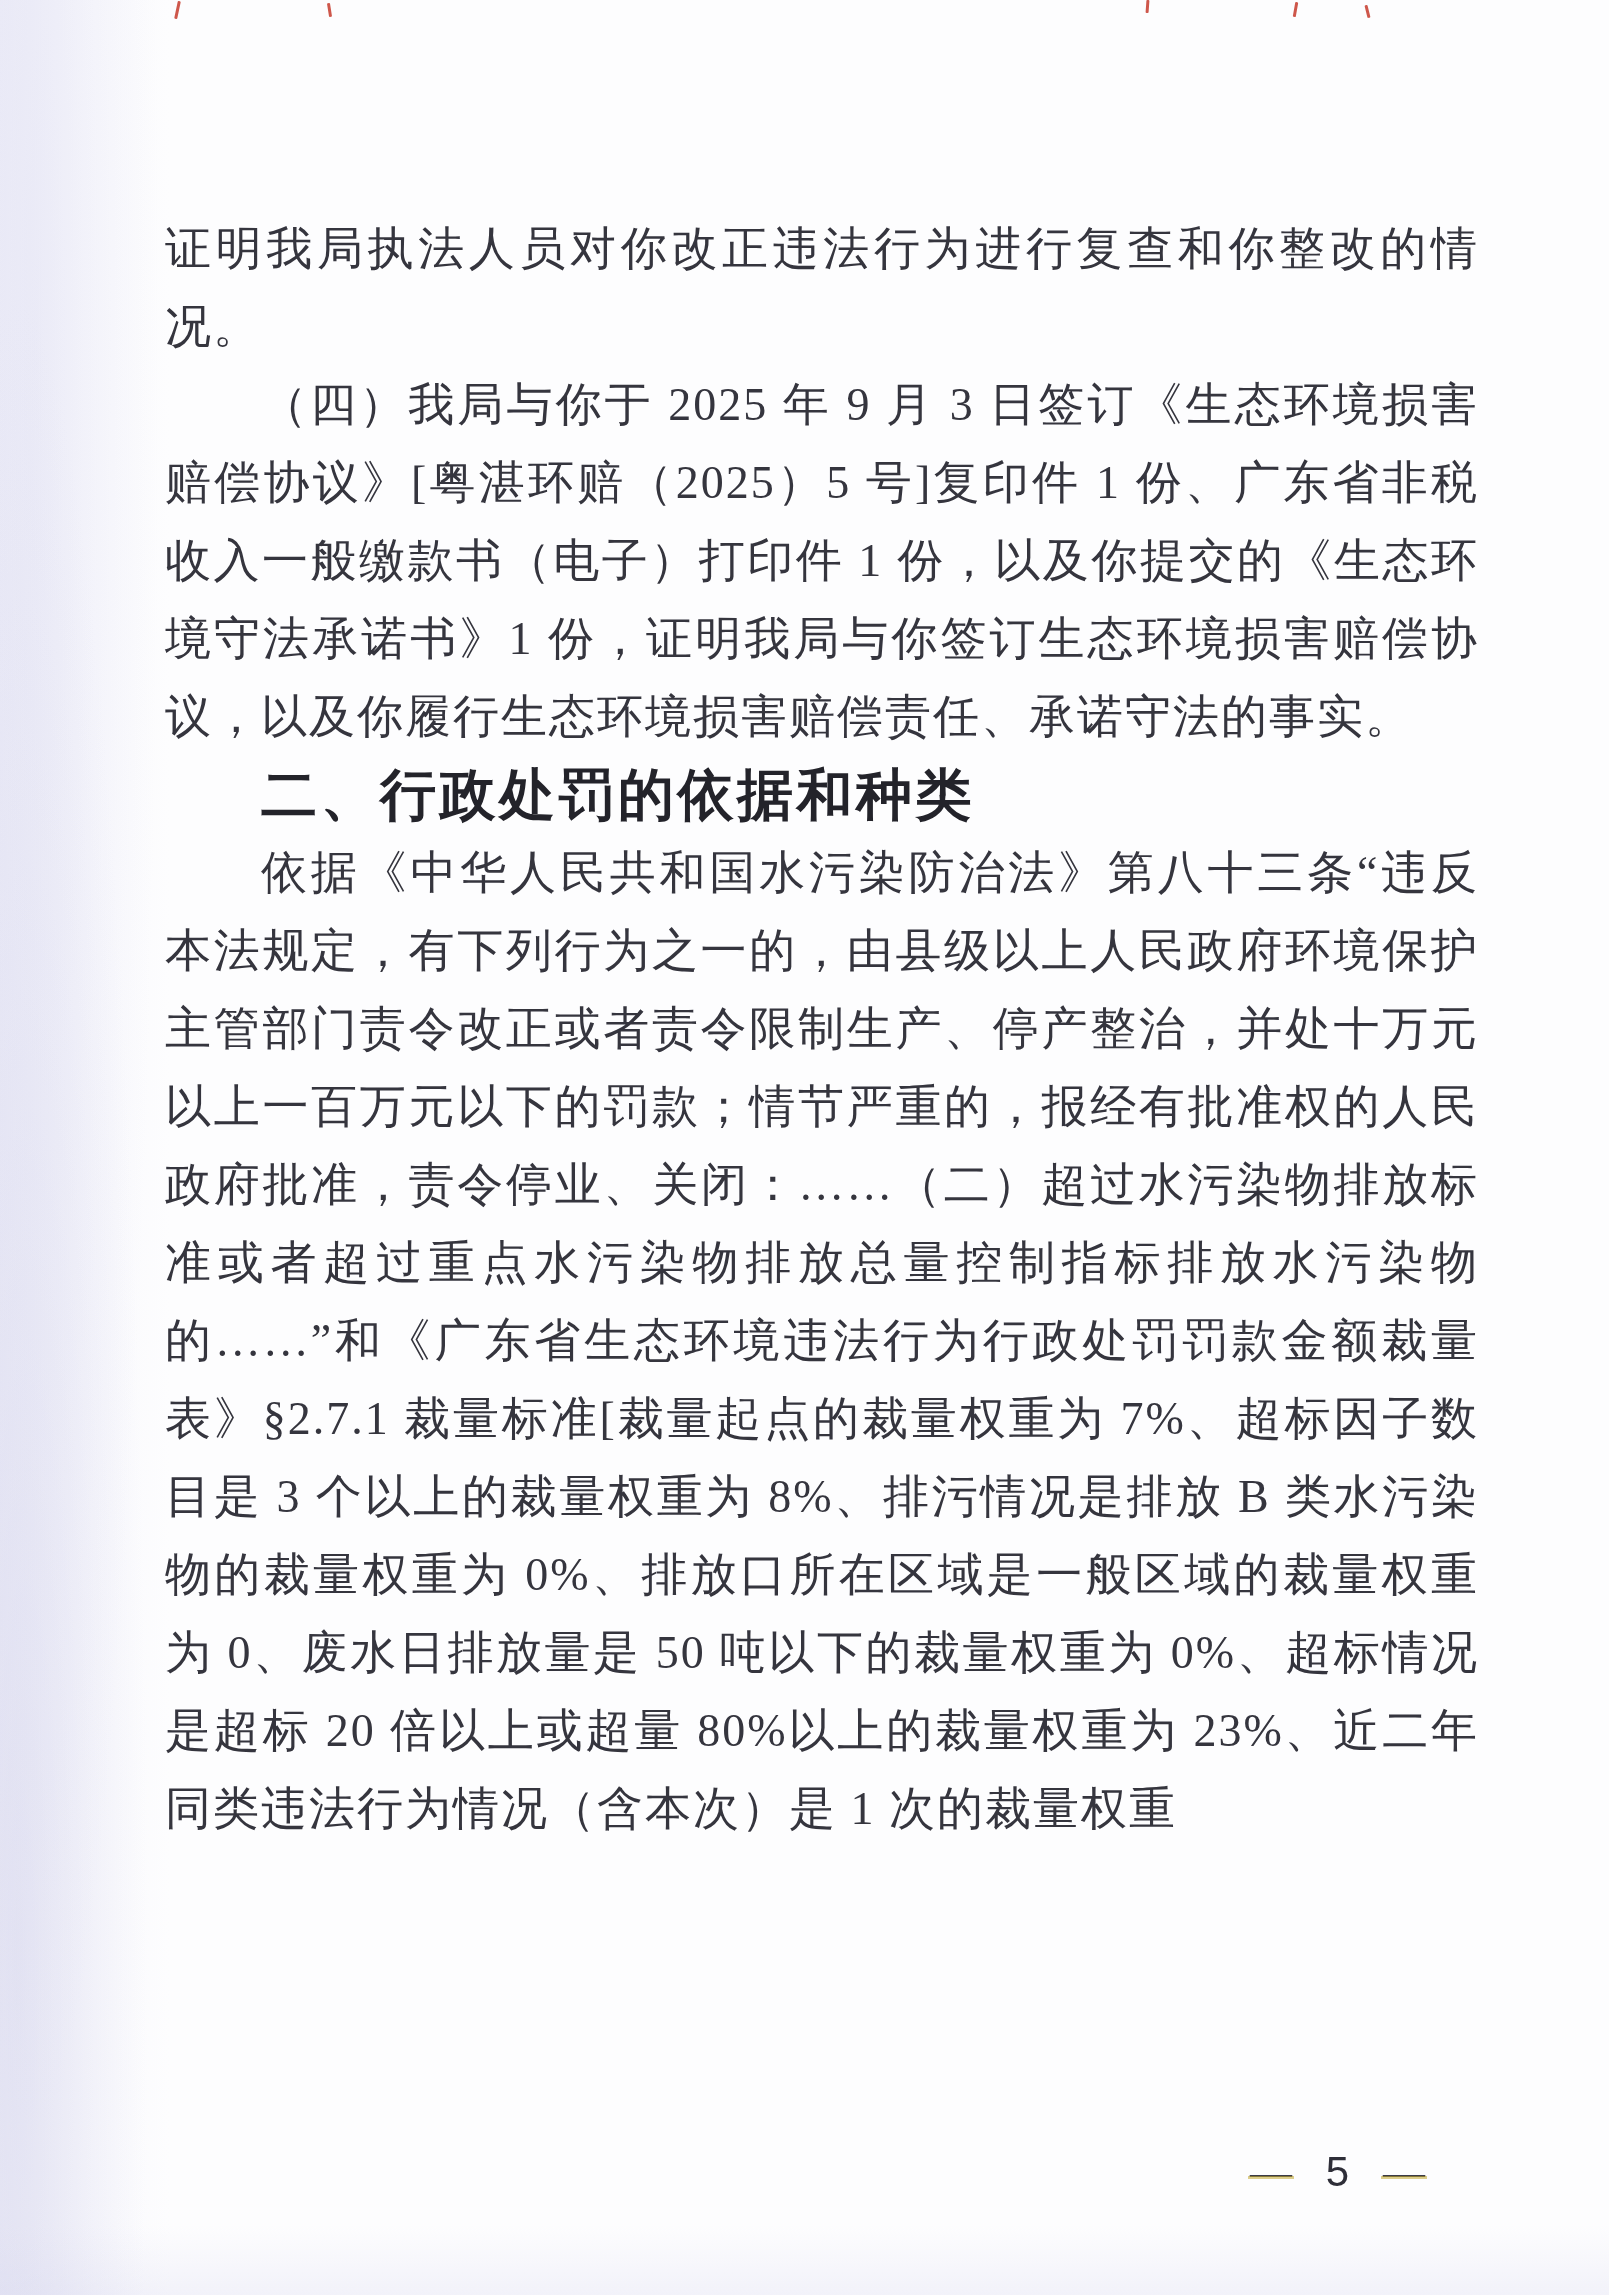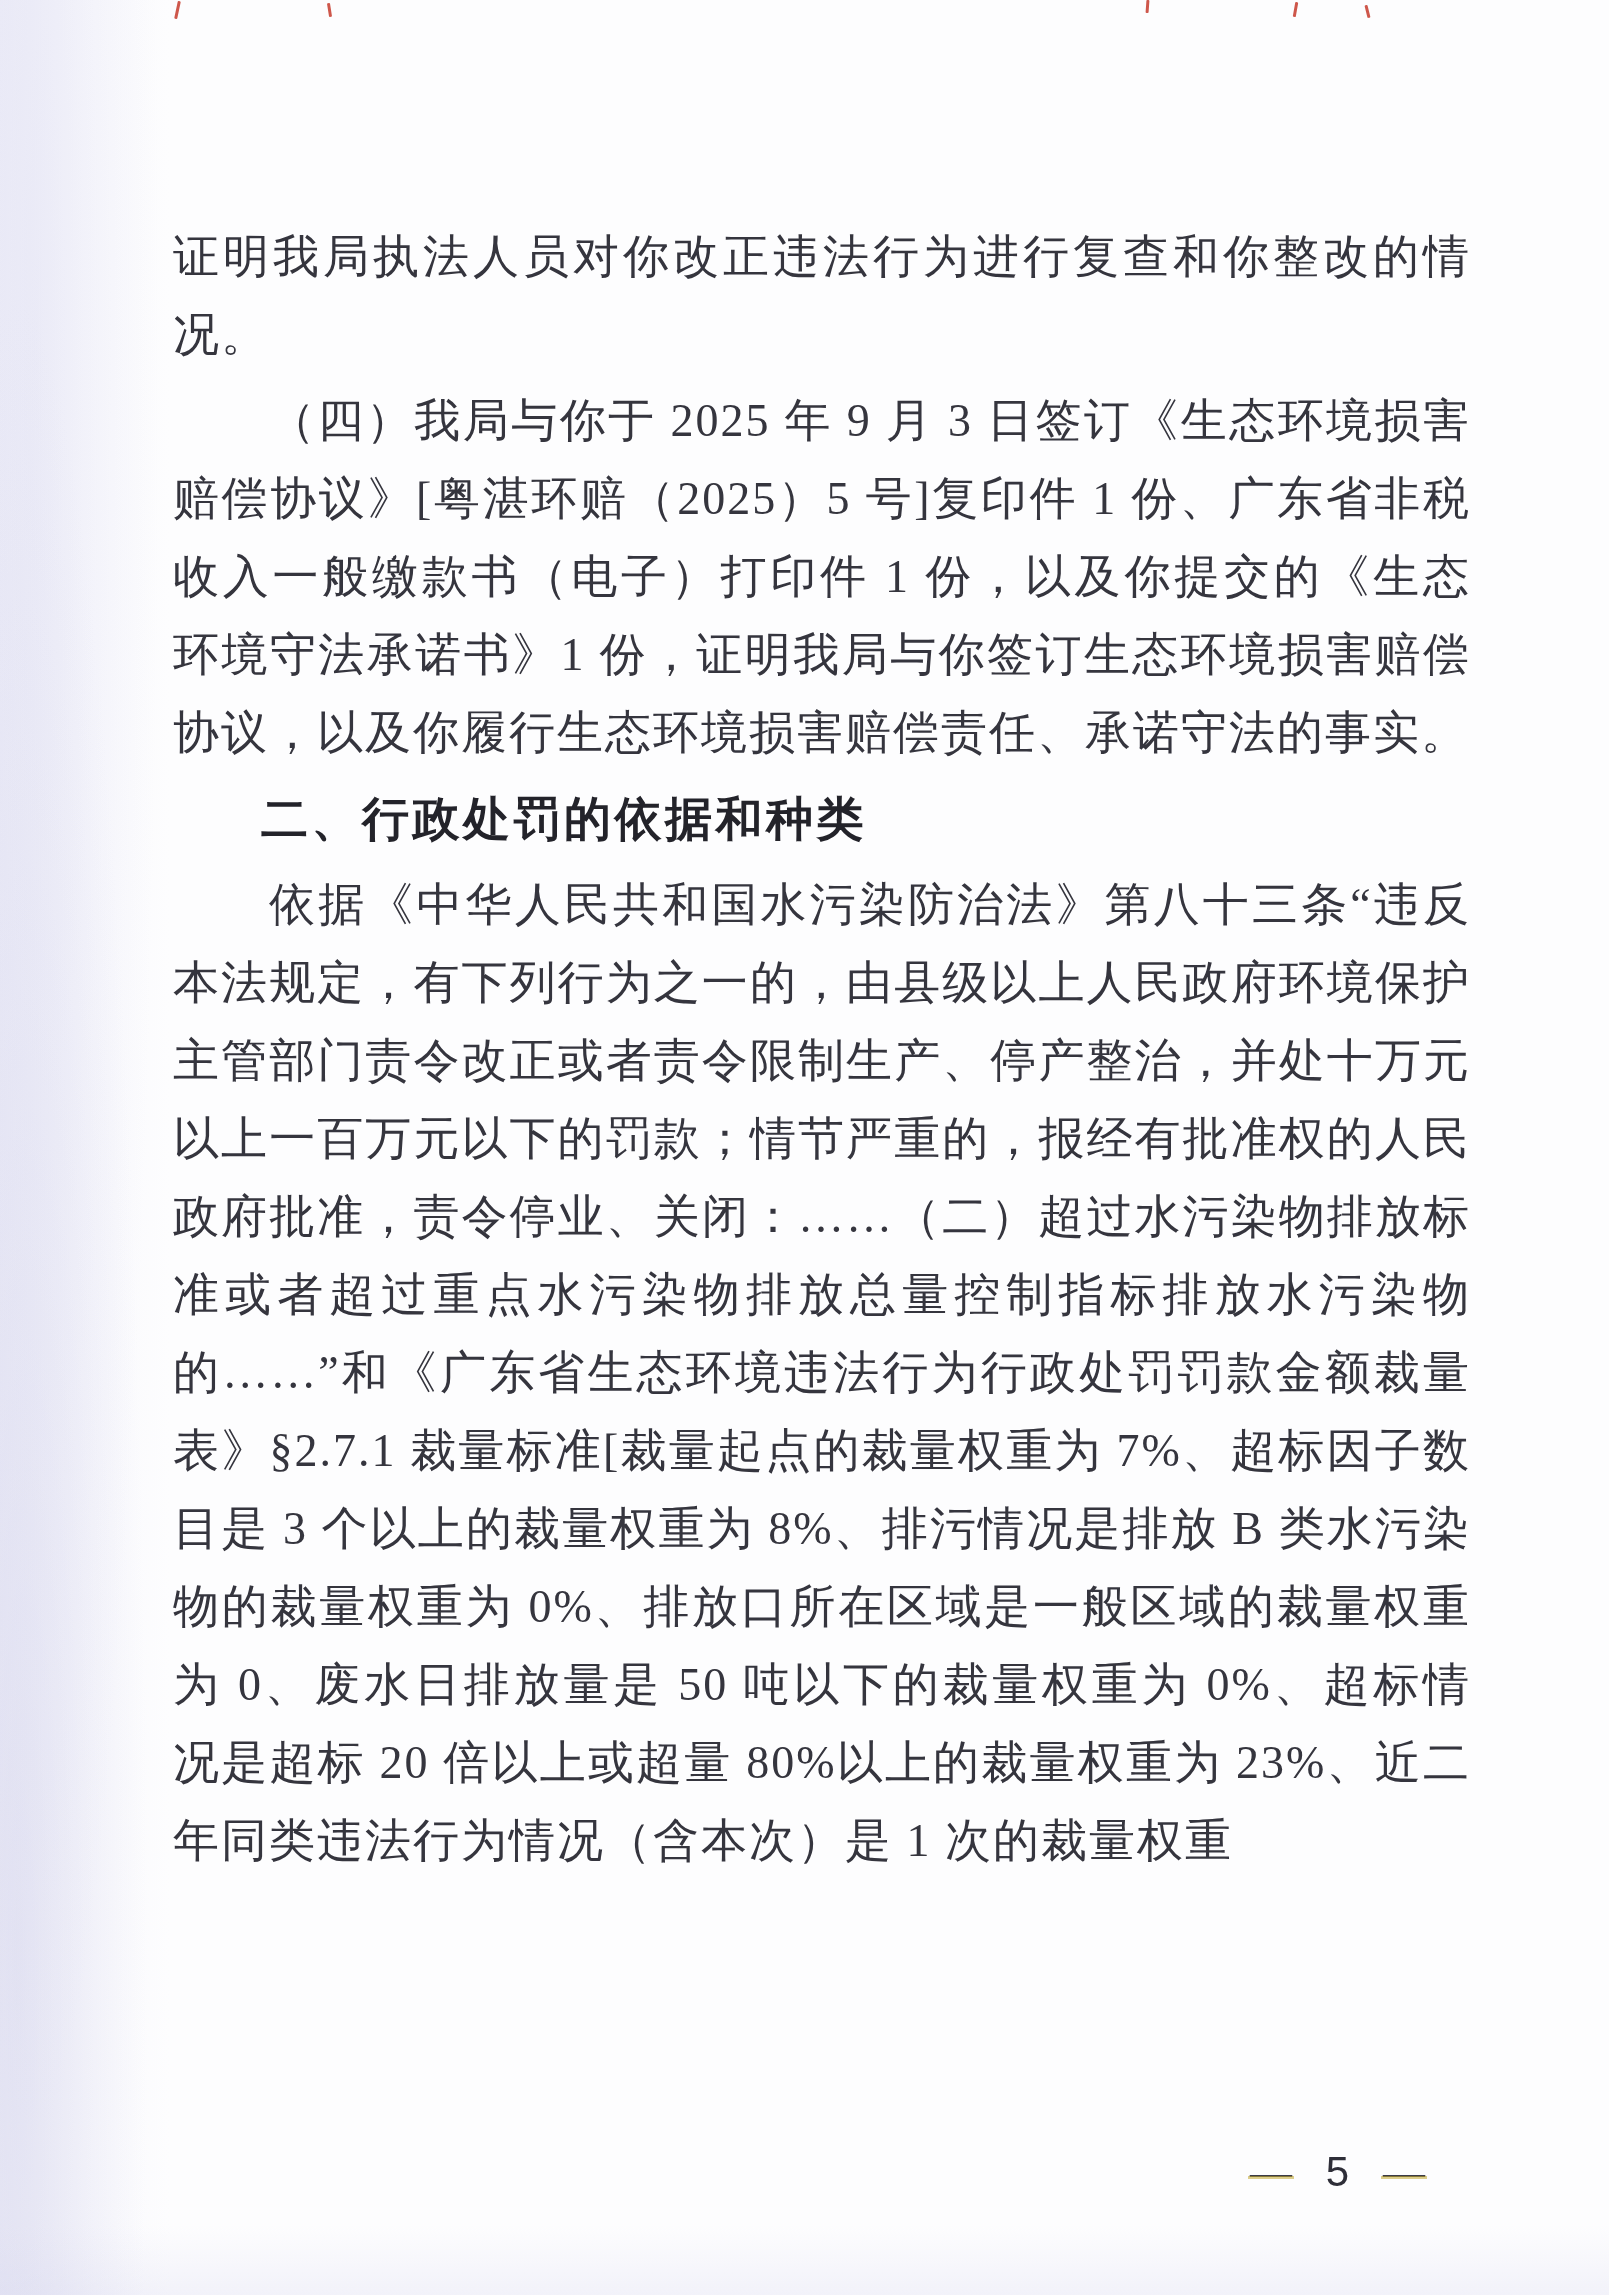--- a/index.html
+++ b/index.html
@@ -51,28 +51,28 @@
     position: absolute;
     left: 165px;
     top: 210px;
     width: 1314px;
     color: #35353e;
     font-size: 46px;
     line-height: 78px;
     letter-spacing: 2px;
     text-align: justify;
   }
-  .text-block p { margin: 8px; }
+  .text-block p { margin: 0; }
   .indent { text-indent: 96px; }
 
   .heading {
     margin: 0;
     font-family: "Liberation Sans", "DejaVu Sans", sans-serif;
     font-weight: 700;
-    font-size: 47px;
+    font-size: 56px;
     line-height: 78px;
     letter-spacing: 3.5px;
     text-indent: 96px;
     color: #23232a;
     text-align: left;
   }
 
   .page-footer {
     position: absolute;
     left: 1250px;

